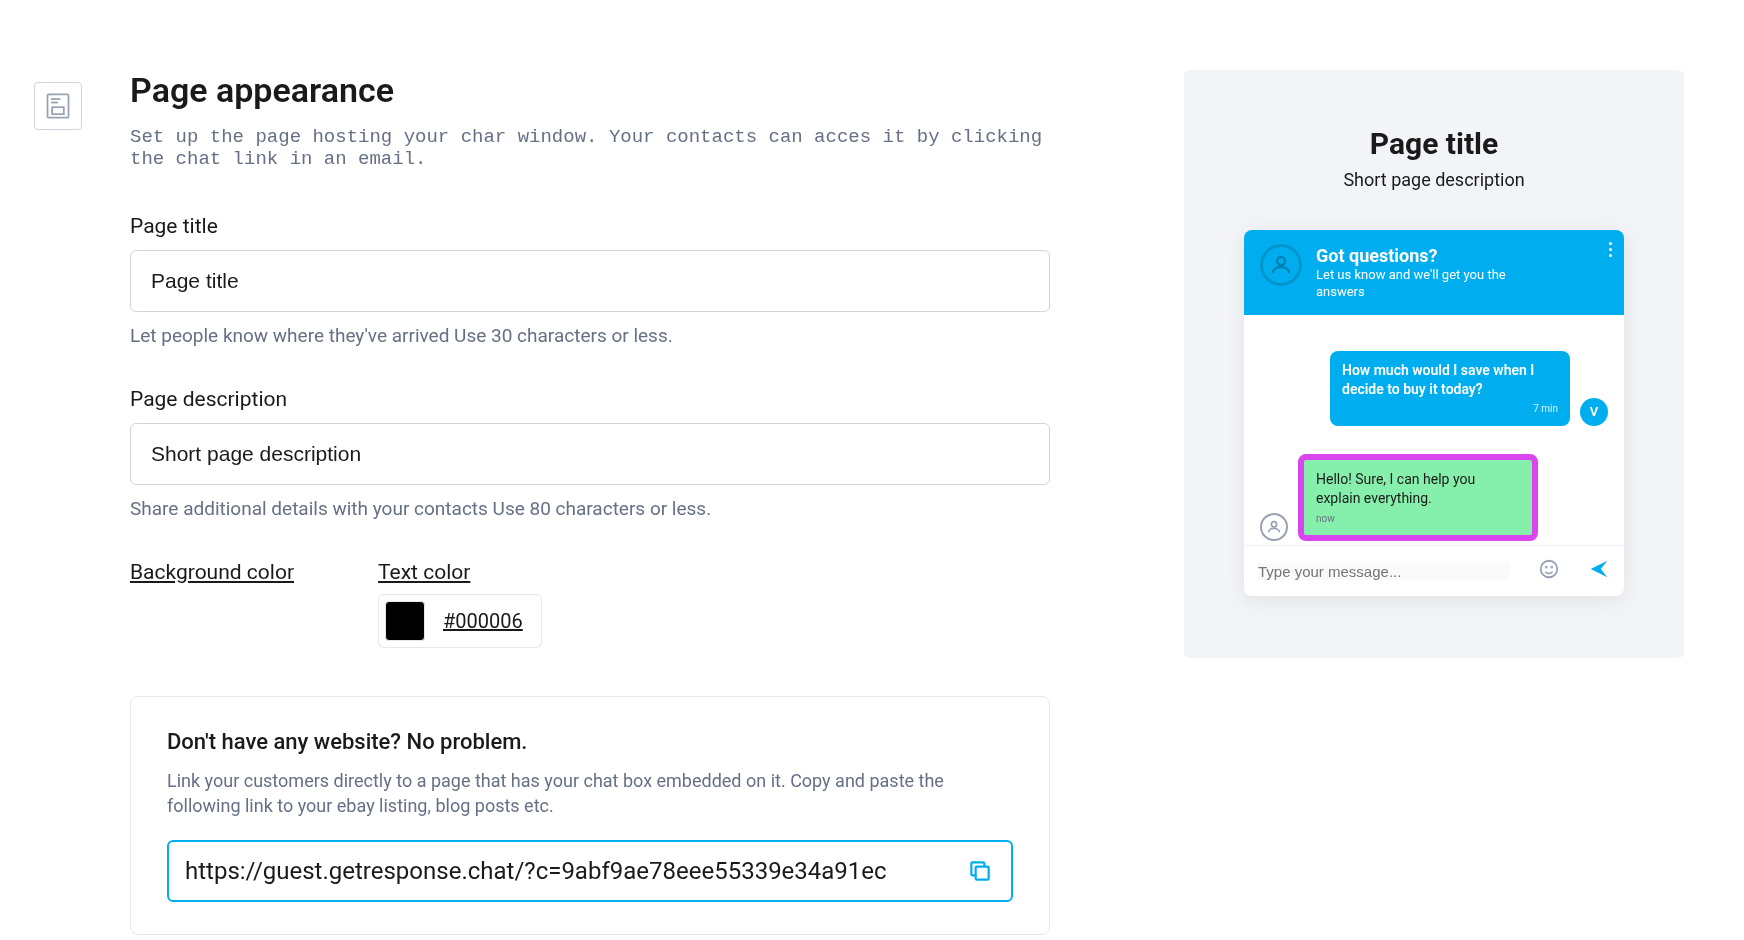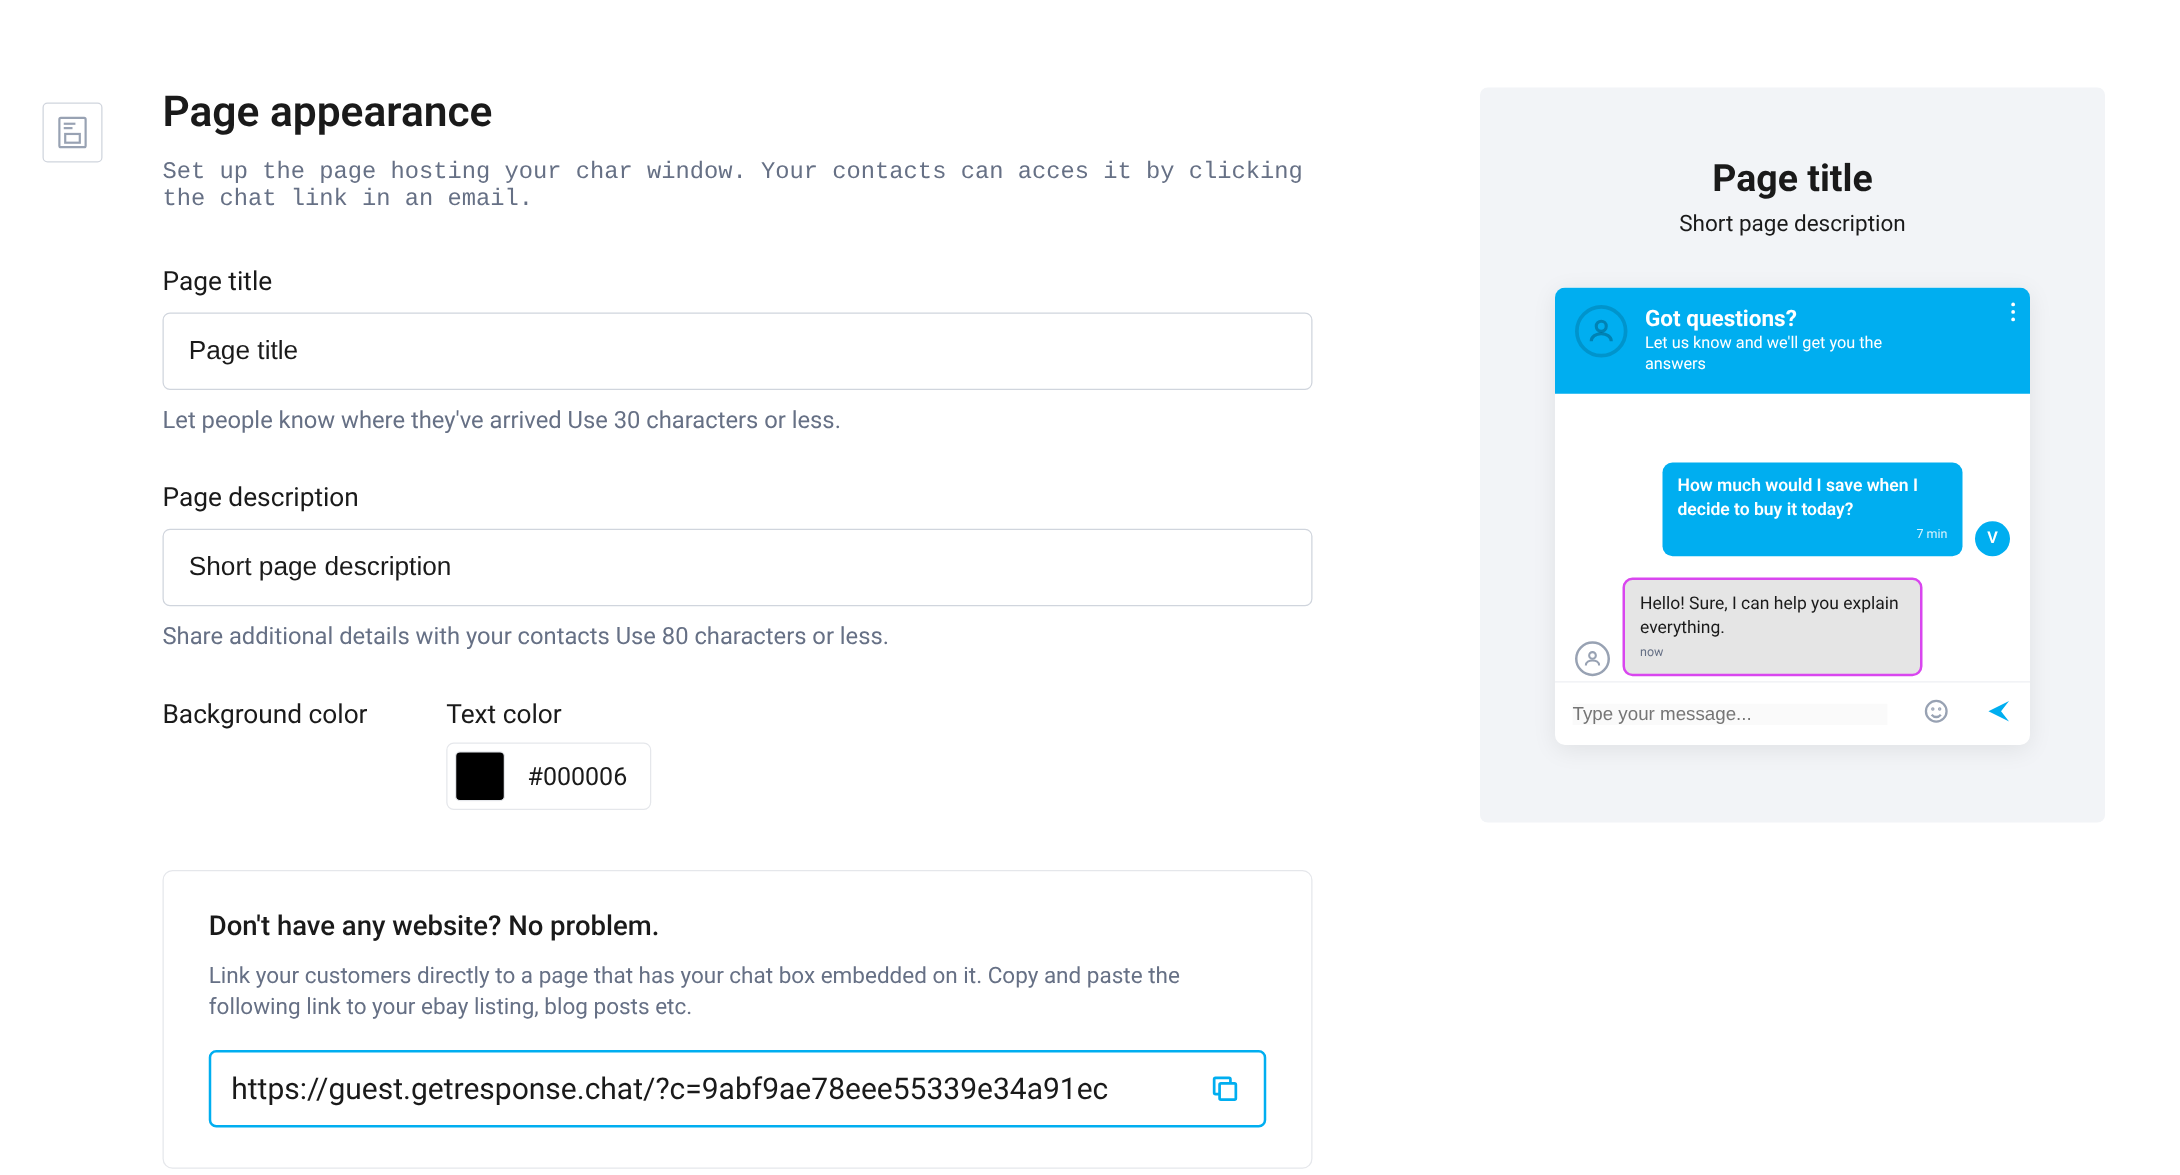--- a/index.html
+++ b/index.html
@@ -59,22 +59,23 @@
     color:#1a1a1a;
   }
   .text-input::placeholder { color: #1a1a1a; }
   .field-hint {
     font-size: 19px;
     color: #667085;
     margin-top: 12px;
   }
   .color-row {
     display: flex;
-    gap: 63px;
+    gap: 84px;
     margin-bottom: 48px;
+    text-decoration: underline;
   }
   .color-group .field-label {
     font-size: 21px;
     margin-bottom: 10px;
   }
   .color-picker {
     display:flex;
     align-items:center;
     border: 1px solid #e5e7eb;
     border-radius: 6px;
@@ -180,34 +181,34 @@
   .chat-kebab {
     position:absolute; right:12px; top:12px;
     color:#fff; font-size:18px; line-height:4px;
     display:flex;flex-direction:column;gap:3px;align-items:center;
   }
   .chat-kebab span{width:3px;height:3px;background:#fff;border-radius:50%;}
   .chat-body {
     padding: 16px 16px 4px;
     min-height: 230px;
     display:flex;flex-direction:column;justify-content:flex-end;
-    gap:17px;
+    gap:28px;
   }
   .msg-row { display:flex; align-items:flex-end; gap:10px;}
   .msg-row.sent { justify-content:flex-end; }
   .bubble {
     border-radius:8px;
     padding:10px 12px;
     font-size:14px;
     line-height:1.35;
     max-width:240px;
     position:relative;
   }
   .bubble.sent { background:#00aef0; color:#fff; font-weight:600;}
-  .bubble.recv { background:#e5e5e5; color:#1a1a1a; border:2px solid #d946ef;}
+  .bubble.recv { background:#86efac; color:#1a1a1a; border:6px solid #d946ef;}
   .bubble-time {
     font-size:10px;
     text-align:right;
     display:block;
     margin-top:4px;
     font-weight:400;
   }
   .bubble.sent .bubble-time{color:rgba(255,255,255,0.85);}
   .bubble.recv .bubble-time{color:#667085;text-align:left;}
   .mini-avatar {

